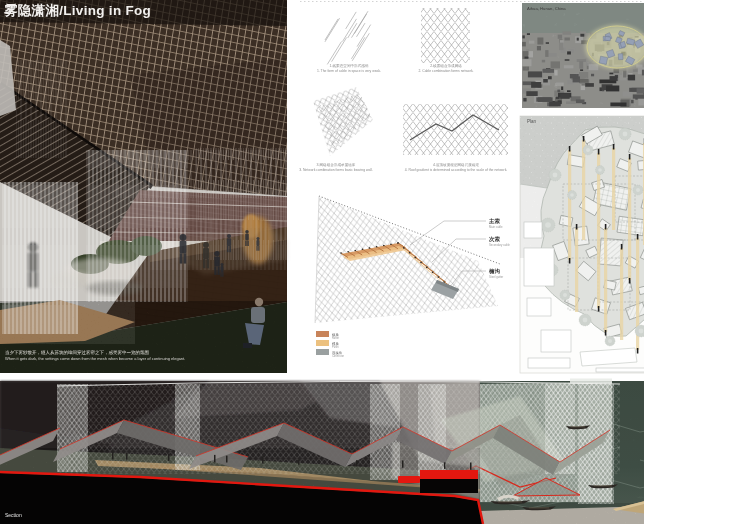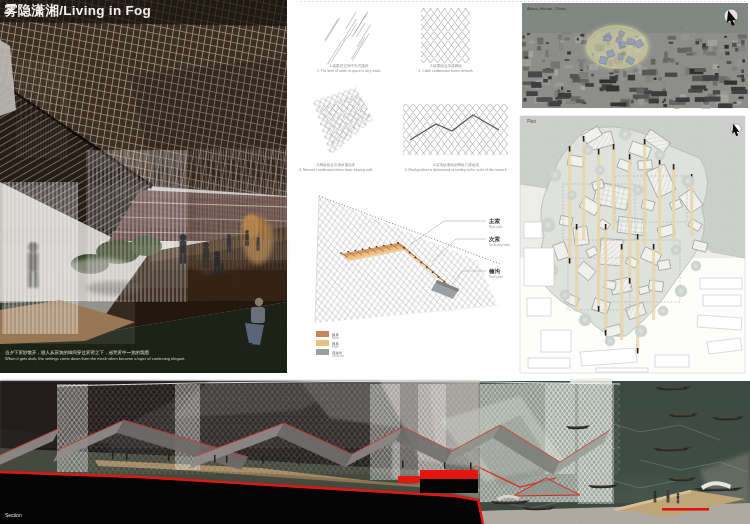--- a/index.html
+++ b/index.html
@@ -1,12 +1,12 @@
 <!DOCTYPE html>
-<html><head><meta charset="utf-8"><style>html,body{margin:0;padding:0;background:#fff;}*{font-family:"Liberation Sans", sans-serif;}#board{position:relative;width:750px;height:524px;background:#fff;overflow:hidden;}</style></head><body>
+<html><head><meta charset="utf-8"><style>html,body{margin:0;padding:0;background:#fff;}*{font-family:"Liberation Sans", sans-serif;}#board{position:relative;width:644px;height:524px;background:#fff;overflow:hidden;}</style></head><body>
 <div id="board"><svg width="750" height="524" viewBox="0 0 750 524">
       <defs>
         <pattern id="cgA" width="6.5" height="6.5" patternUnits="userSpaceOnUse" patternTransform="rotate(9)">
           <line x1="0" y1="0" x2="0" y2="6.5" stroke="#b3a08c" stroke-width="1.5"></line>
         </pattern>
         <pattern id="cgB" width="7.5" height="7.5" patternUnits="userSpaceOnUse" patternTransform="rotate(102)">
           <line x1="0" y1="0" x2="0" y2="7.5" stroke="#a8957f" stroke-width="1.4"></line>
         </pattern>
         <pattern id="slat" width="6" height="6" patternUnits="userSpaceOnUse" patternTransform="rotate(60)">
           <line x1="0" y1="0" x2="0" y2="7" stroke="#8f8174" stroke-width="1.5"></line>

